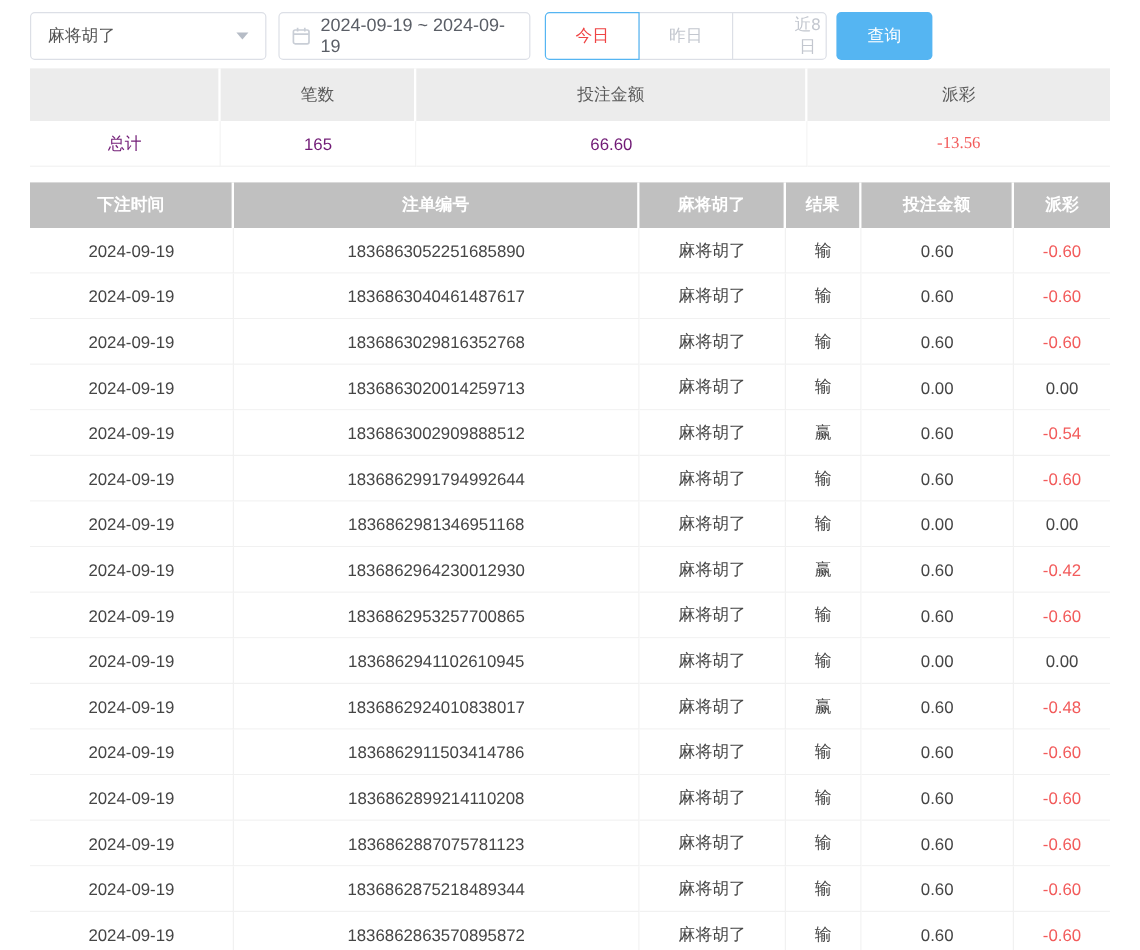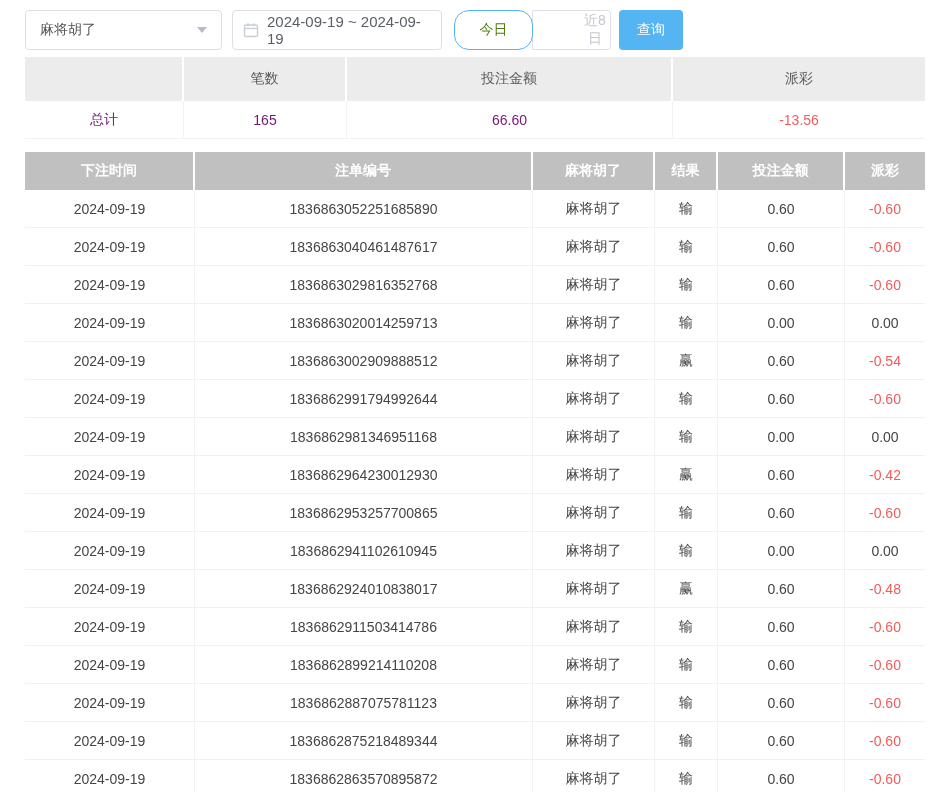--- a/index.html
+++ b/index.html
@@ -22,42 +22,42 @@
   }
   .cal-icon { flex:0 0 auto; display:inline-flex; }
   .btn-group { display:flex; margin-left:12px; }
   .btn-group button {
     height:40px; width:79px; background:#fff; border:1px solid #dcdfe6;
     font-size:14px; color:#c3c7cf; cursor:pointer; margin-left:-1px;
     font-family:inherit;
   }
   .btn-group button:first-child { border-radius:4px 0 0 4px; margin-left:0; }
   .btn-group button:last-child { border-radius:0 4px 4px 0;padding-left:47px; }
-  .btn-group button.active { border-color:#55b5f2; color:#4d7c0f; position:relative; z-index:2;border-radius:15px; }
+  .btn-group button.active { border-color:#55b5f2; color:#ef4444; position:relative; z-index:2; }
   .query-btn {
-    height:40px; width:64px; margin-left:8px; background:#55b5f2; color:#fff;
+    height:40px; width:80px; margin-left:8px; background:#55b5f2; color:#fff;
     border:none; border-radius:4px; font-size:14px; cursor:pointer; font-family:inherit;
   }
 
   
   table { border-collapse:separate; border-spacing:0; width:900px; margin-left:25px;
     table-layout:fixed; text-align:center; }
   td,th { font-weight:normal; overflow:hidden; white-space:nowrap; }
 
   .summary-table { margin-top:7px; }
   .summary-table th {
     background:#ececec; height:44px; font-size:14px; color:#5a5a5a;
     border-right:2px solid #fff;
   }
   .summary-table th:last-child { border-right:none; }
   .summary-table td {
     height:38px; font-size:14px; color:#701a75; background:#fff;
     border-right:1px solid #f2f2f2; border-bottom:1px solid #f2f2f2;
   }
-  .summary-table td:last-child { border-right:none; }
+  .summary-table td:last-child { border-right:none;font-family:Liberation Serif, serif; }
 
   .main-table { margin-top:13px; }
   .main-table th {
     background:#c0c0c0; color:#fff; height:38px; font-size:14px; font-weight:bold;
     border-right:2px solid #fff;
     margin-top:40px;
   }
   .main-table th:last-child { border-right:none; }
   .main-table td {
     height:38px; font-size:14px; color:#454545; background:#fff;
@@ -83,20 +83,21 @@
         <line x1="1.5" y1="6.5" x2="14.5" y2="6.5" stroke="#c9ced6" stroke-width="1.4"></line>
         <line x1="5" y1="1.2" x2="5" y2="4.2" stroke="#c9ced6" stroke-width="1.4"></line>
         <line x1="11" y1="1.2" x2="11" y2="4.2" stroke="#c9ced6" stroke-width="1.4"></line>
       </svg>
     </span>
     <span>2024-09-19 ~ 2024-09-19</span>
   </div>
 
   <div class="btn-group">
     <button class="active">今日</button>
+    <button>昨日</button>
     <button>近8日</button>
   </div>
 
   <button class="query-btn">查询</button>
 </div>
 
 <table class="summary-table">
   <colgroup>
       <col style="width:159px">
       <col style="width:163px">

